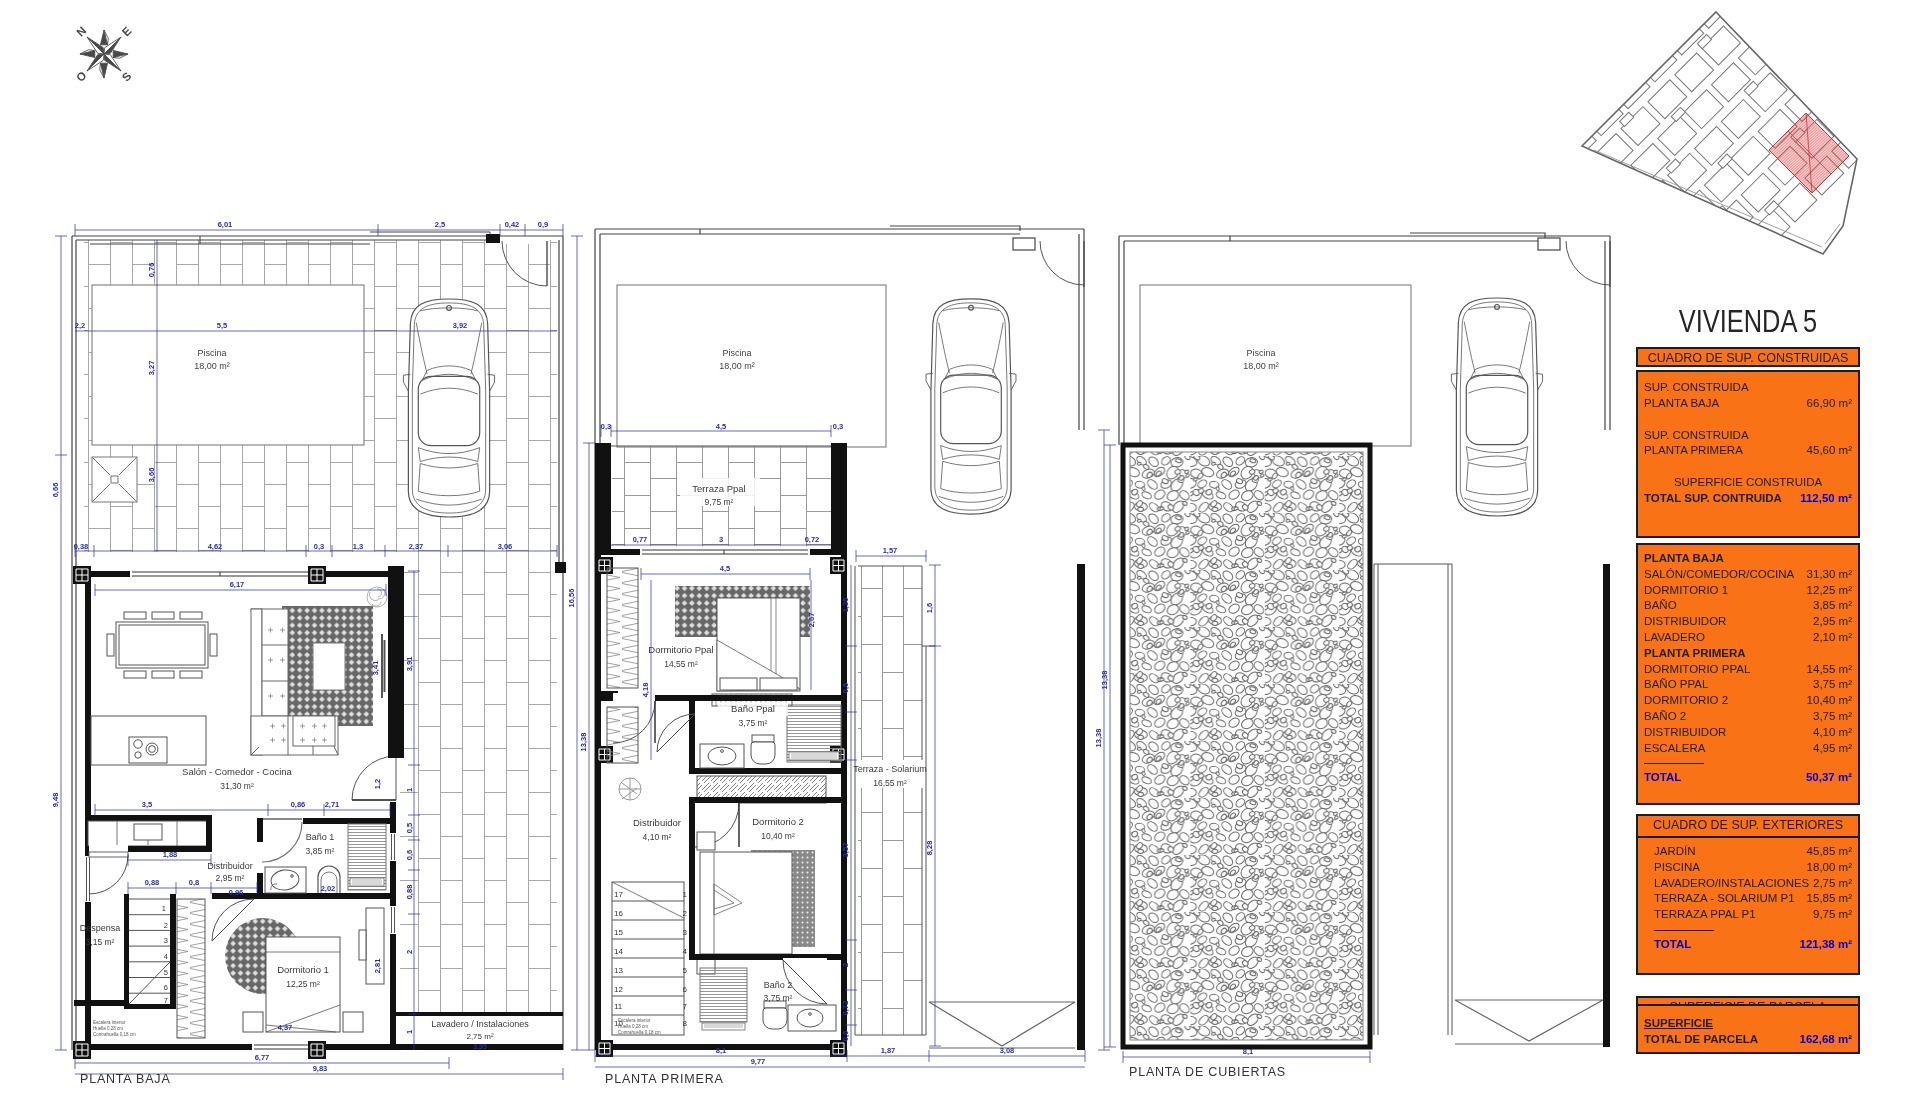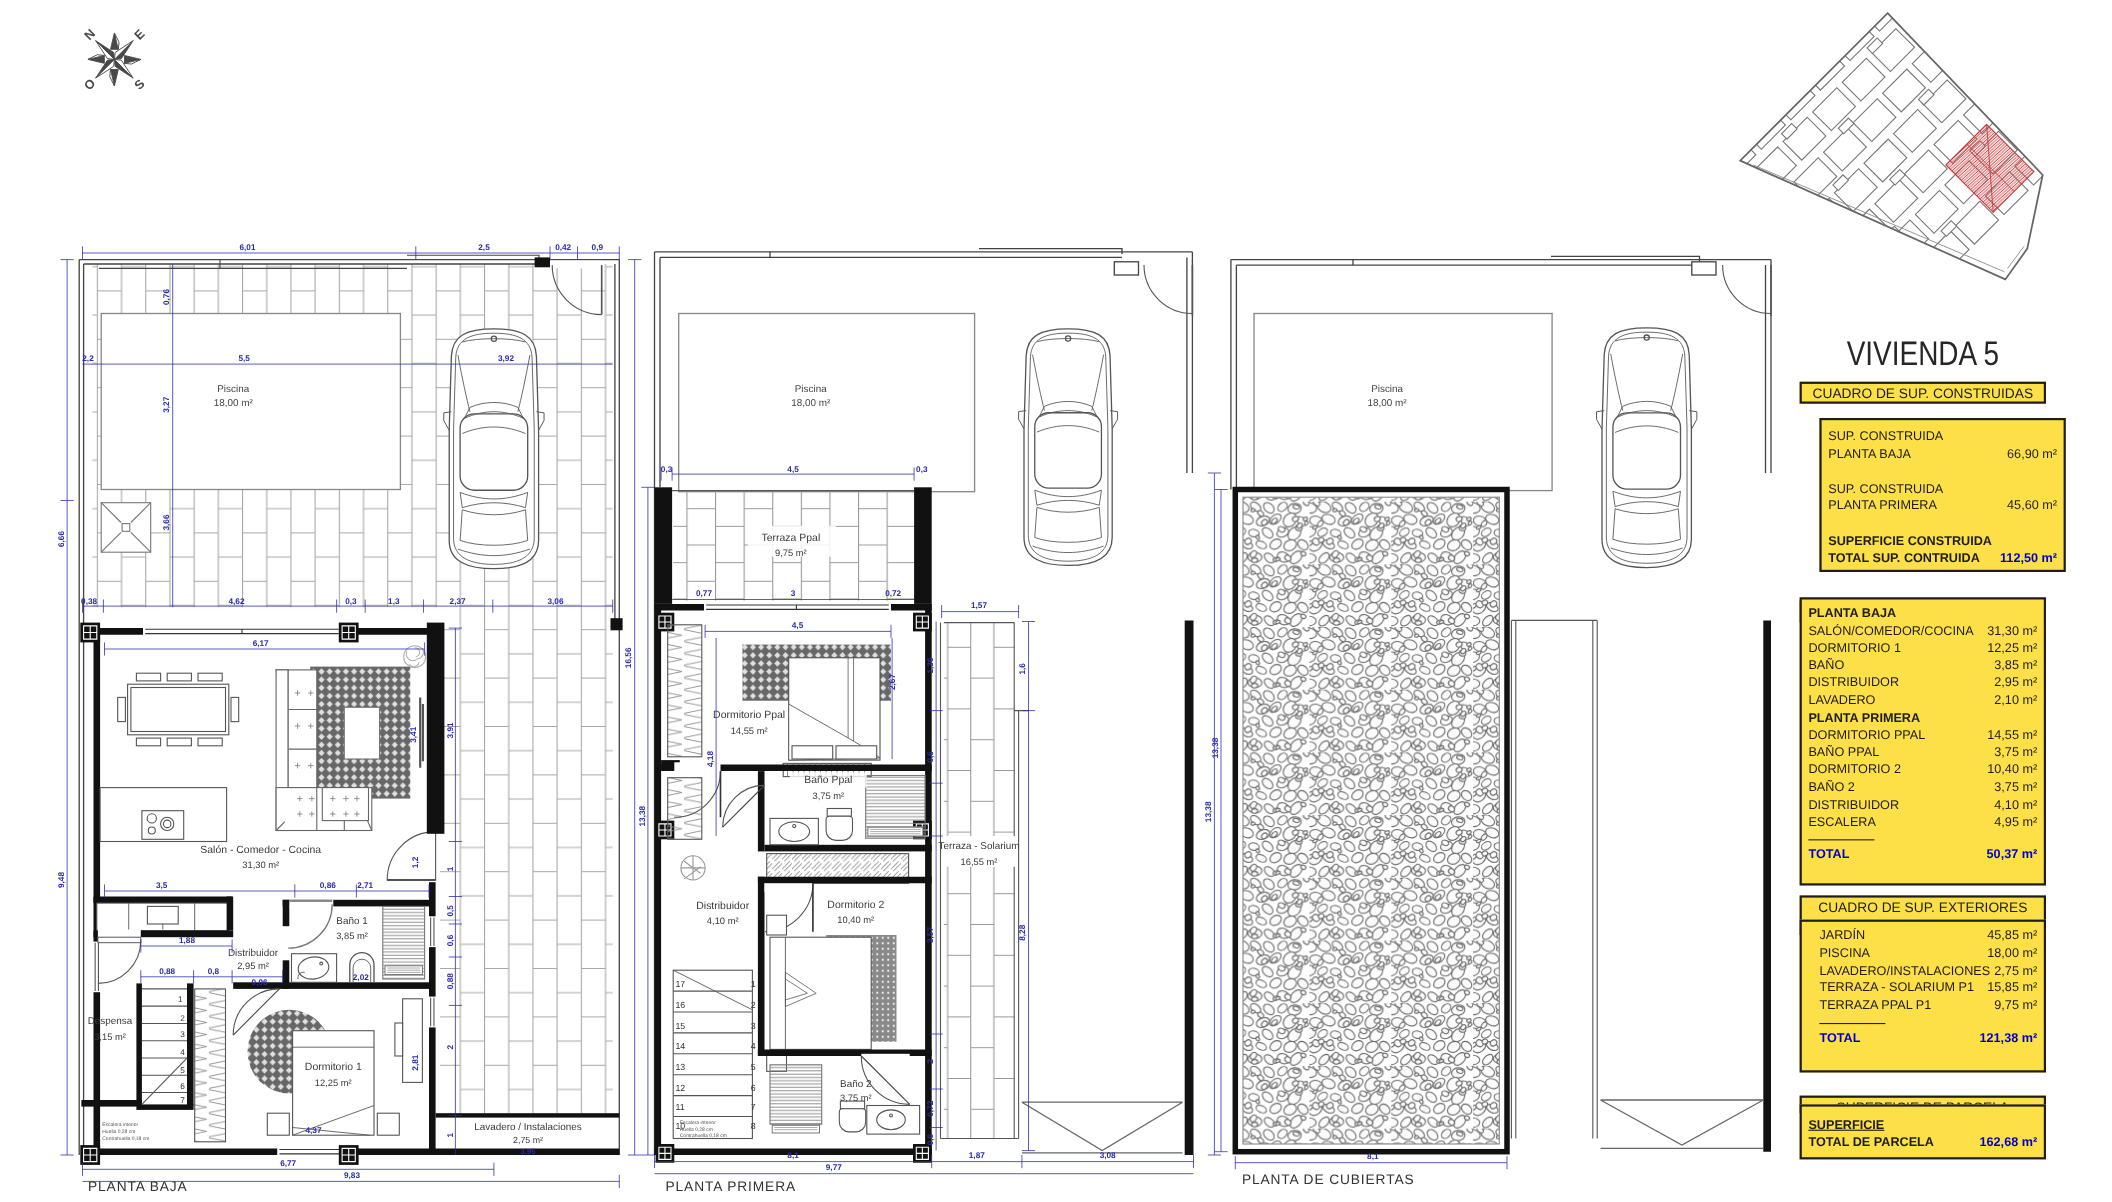--- a/index.html
+++ b/index.html
@@ -1,19 +1,19 @@
 <!DOCTYPE html>
 <html><head>
 <meta charset="utf-8">
 <style>
   html,body{margin:0;padding:0;background:#ffffff;width:1920px;height:1093px;overflow:hidden;}
   *{box-sizing:border-box;}
   body{font-family:"Liberation Sans", sans-serif;}
   .abs{position:absolute;}
-  .tbl{position:absolute;left:1636px;width:224px;border:2px solid #1d1d1d;background:#fde047;}
+  .tbl{position:absolute;left:1636px;width:224px;border:2px solid #1d1d1d;background:#f97316;}
   .thead{text-align:center;font-size:12.5px;color:#1d1d1d;padding-top:2px;}
   .trow{position:relative;font-size:11.5px;color:#1d1d1d;line-height:15.8px;padding:0 6px;}
   .trow .v{position:absolute;right:6px;top:0;}
   .blue{color:#0000cd;font-weight:bold;}
 </style>
 </head>
 <body>
 <svg width="1920" height="1093" viewBox="0 0 1920 1093" style="position:absolute;left:0;top:0" xmlns="http://www.w3.org/2000/svg">
 <defs>
   <pattern id="tileV" width="44" height="44" patternUnits="userSpaceOnUse">
@@ -997,26 +997,26 @@
   <text x="1129" y="1076" font-size="12.5" fill="#333" letter-spacing="0.8">PLANTA DE CUBIERTAS</text>
 </g>
 </svg>
 
 <div class="abs" style="left:1636px;top:304px;width:224px;text-align:center;font-size:31px;letter-spacing:0px;color:#262626;transform:scaleX(0.82);transform-origin:center;">VIVIENDA 5</div>
 
 <div class="tbl" style="top:347px;height:20px;">
     <div class="thead">CUADRO DE SUP. CONSTRUIDAS</div>
   </div>
 
-<div class="tbl" style="top:380px;height:140px;font-size:11.5px;margin-left:18px;">
+<div class="tbl" style="top:370px;height:168px;font-size:11.5px;">
   <div class="trow" style="margin-top:8px;">SUP. CONSTRUIDA</div>
   <div class="trow">PLANTA BAJA<span class="v">66,90 m²</span></div>
   <div class="trow" style="margin-top:16px;">SUP. CONSTRUIDA</div>
   <div class="trow">PLANTA PRIMERA<span class="v">45,60 m²</span></div>
-  <div class="trow" style="margin-top:16px;font-weight:bold;">SUPERFICIE CONSTRUIDA</div>
+  <div class="trow" style="margin-top:16px;font-weight:normal;text-align:center;">SUPERFICIE CONSTRUIDA</div>
   <div class="trow" style="font-weight:bold;">TOTAL SUP. CONTRUIDA<span class="v blue">112,50 m²</span></div>
 </div>
 
 <div class="tbl" style="top:546px;height:20px;">
     <div class="thead">CUADRO DE SUP. UTILES</div>
   </div>
 
 <div class="tbl" style="top:543px;height:262px;">
   <div style="height:6px;"></div>
   <div class="trow" style="font-weight:bold;">PLANTA BAJA</div>

